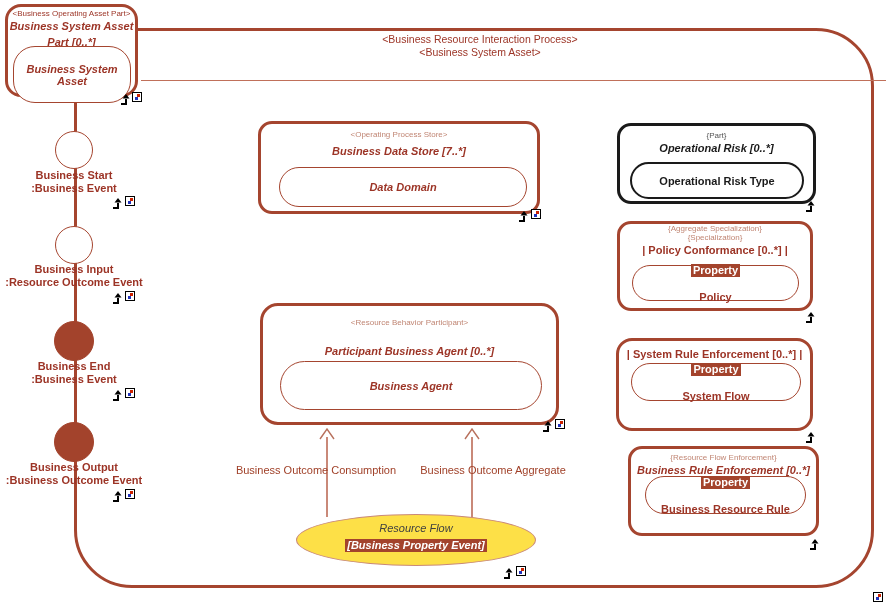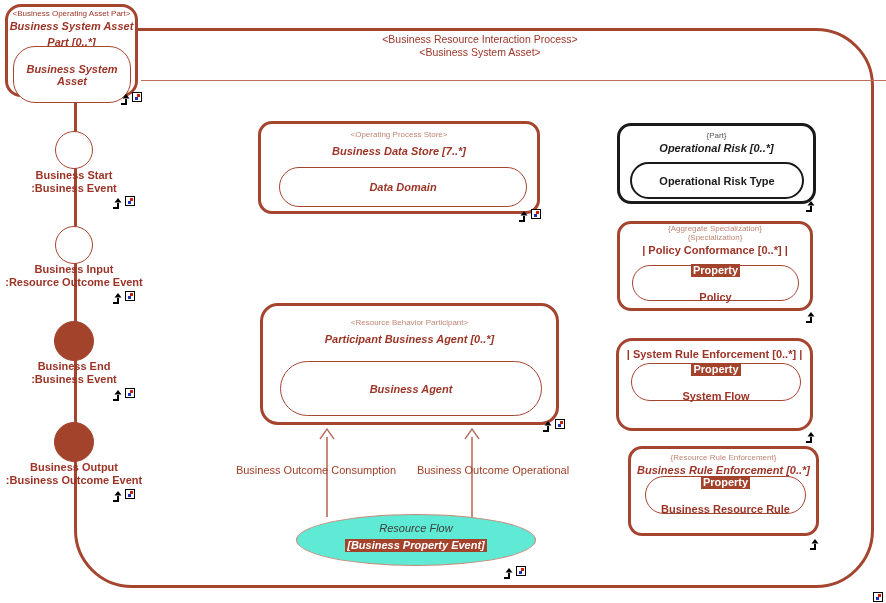--- a/index.html
+++ b/index.html
@@ -35,22 +35,22 @@
     font-size:11px;font-weight:bold;color:var(--text-red);}
 
   .asset-part{left:5px;top:4px;width:133px;height:93px;border-radius:16px;padding-top:2px;}
   .asset-part .inner{left:5px;top:39px;width:118px;height:57px;border-radius:22px;font-style:italic;font-weight:bold;}
 
   .data-store{left:258px;top:121px;width:282px;height:93px;border-radius:14px;padding-top:6px;}
   .data-store .node-title{margin-top:4px;}
   .data-store .inner{left:18px;top:43px;width:248px;height:40px;font-style:italic;}
 
   .participant{left:260px;top:303px;width:299px;height:122px;border-radius:18px;padding-top:12px;}
-  .participant .node-title{margin-top:4px;}
-  .participant .inner{left:17px;top:55px;width:262px;height:55px;border-radius:28px;font-style:italic;}
+  .participant .node-title{margin-top:16px;}
+  .participant .inner{left:17px;top:55px;width:262px;height:49px;border-radius:28px;font-style:italic;}
 
   .risk{left:617px;top:123px;width:199px;height:81px;border-radius:14px;border-color:var(--ink);color:var(--ink);padding-top:5px;}
   .risk .tiny-ann{color:#555;}
   .risk .inner{left:10px;top:36px;width:174px;height:37px;border:2px solid var(--ink);border-radius:19px;color:var(--ink);}
 
   .policy{left:617px;top:221px;width:196px;height:90px;border-radius:14px;}
   .policy .inner{left:12px;top:41px;width:167px;height:36px;border-radius:18px;}
 
   .sysrule{left:616px;top:338px;width:197px;height:93px;border-radius:16px;padding-top:5px;}
   .sysrule .inner{left:12px;top:22px;width:170px;height:38px;border-radius:19px;}
@@ -68,21 +68,21 @@
   .event-label{position:absolute;width:170px;text-align:center;color:var(--text-red);
     font-size:11px;font-weight:bold;line-height:13px;}
 
   
   .flow-line{position:absolute;width:2px;background:var(--salmon);}
   .flow-head{position:absolute;}
   .flow-label{position:absolute;width:180px;text-align:center;font-size:11px;color:#A04028;white-space:nowrap;}
 
   
   .ellipse{position:absolute;left:296px;top:514px;width:240px;height:52px;border:1.5px solid var(--salmon);
-    border-radius:50%;background:#5eead4;text-align:center;}
+    border-radius:50%;background:#fde047;text-align:center;}
   .ellipse .eTitle{font-style:italic;font-size:11px;color:#404040;margin-top:7px;line-height:13px;}
   .ellipse .eTag{display:inline-block;background:var(--fill-red);color:#fff;font-weight:bold;font-style:italic;
     font-size:11px;line-height:13px;padding:0 2px;margin-top:1px;}
 
   
   .icn{position:absolute;}
   .winicon{position:absolute;width:10px;height:10px;background:#fff;border:1px solid #000;display:inline-block;}
   .winicon .dot-red{position:absolute;top:1px;right:1px;width:3px;height:3px;background:#CC2200;}
   .winicon .dot-blue{position:absolute;bottom:1px;left:2px;width:3px;height:3px;background:#2233BB;}
 </style>
@@ -254,21 +254,21 @@
     </div>
   </div>
   <span class="icn" style="left:805px;top:429px;">
     <svg width="11" height="11" viewBox="0 0 11 11">
         <path d="M1 10 H6 V5" stroke="#000" stroke-width="2" fill="none"></path>
         <path d="M6 0 L2.5 4.5 H9.5 Z" fill="#000"></path>
       </svg>
   </span>
 
   <div class="node bizrule">
-    <div class="tiny-ann">{Resource Rule Enforcement}</div>
+    <div class="tiny-ann">{Resource Flow Enforcement}</div>
     <div class="node-title italic">Business Rule Enforcement [0..*]</div>
     <div class="inner">
       <span class="prop-tag">Property</span>
       <span class="lbl2">Business Resource Rule</span>
     </div>
   </div>
   <span class="icn" style="left:809px;top:536px;">
     <svg width="11" height="11" viewBox="0 0 11 11">
         <path d="M1 10 H6 V5" stroke="#000" stroke-width="2" fill="none"></path>
         <path d="M6 0 L2.5 4.5 H9.5 Z" fill="#000"></path>
@@ -282,21 +282,21 @@
       </svg>
   </span>
   <div class="flow-label" style="left:226px;top:464px;">Business Outcome Consumption</div>
 
   <div class="flow-line" style="left:471px;top:437px;height:80px;"></div>
   <span class="flow-head" style="left:463px;top:426px;">
     <svg width="18" height="12" viewBox="0 0 18 12">
         <path d="M2 11 L9 1 L16 11" stroke="#B8705C" stroke-width="1.4" fill="none"></path>
       </svg>
   </span>
-  <div class="flow-label" style="left:403px;top:464px;">Business Outcome Operational</div>
+  <div class="flow-label" style="left:403px;top:464px;">Business Outcome Aggregate</div>
 
   <div class="ellipse">
     <div class="eTitle">Resource Flow</div>
     <div><span class="eTag">[Business Property Event]</span></div>
   </div>
   <span class="icn" style="left:503px;top:565px;">
     <svg width="11" height="11" viewBox="0 0 11 11">
         <path d="M1 10 H6 V5" stroke="#000" stroke-width="2" fill="none"></path>
         <path d="M6 0 L2.5 4.5 H9.5 Z" fill="#000"></path>
       </svg>

